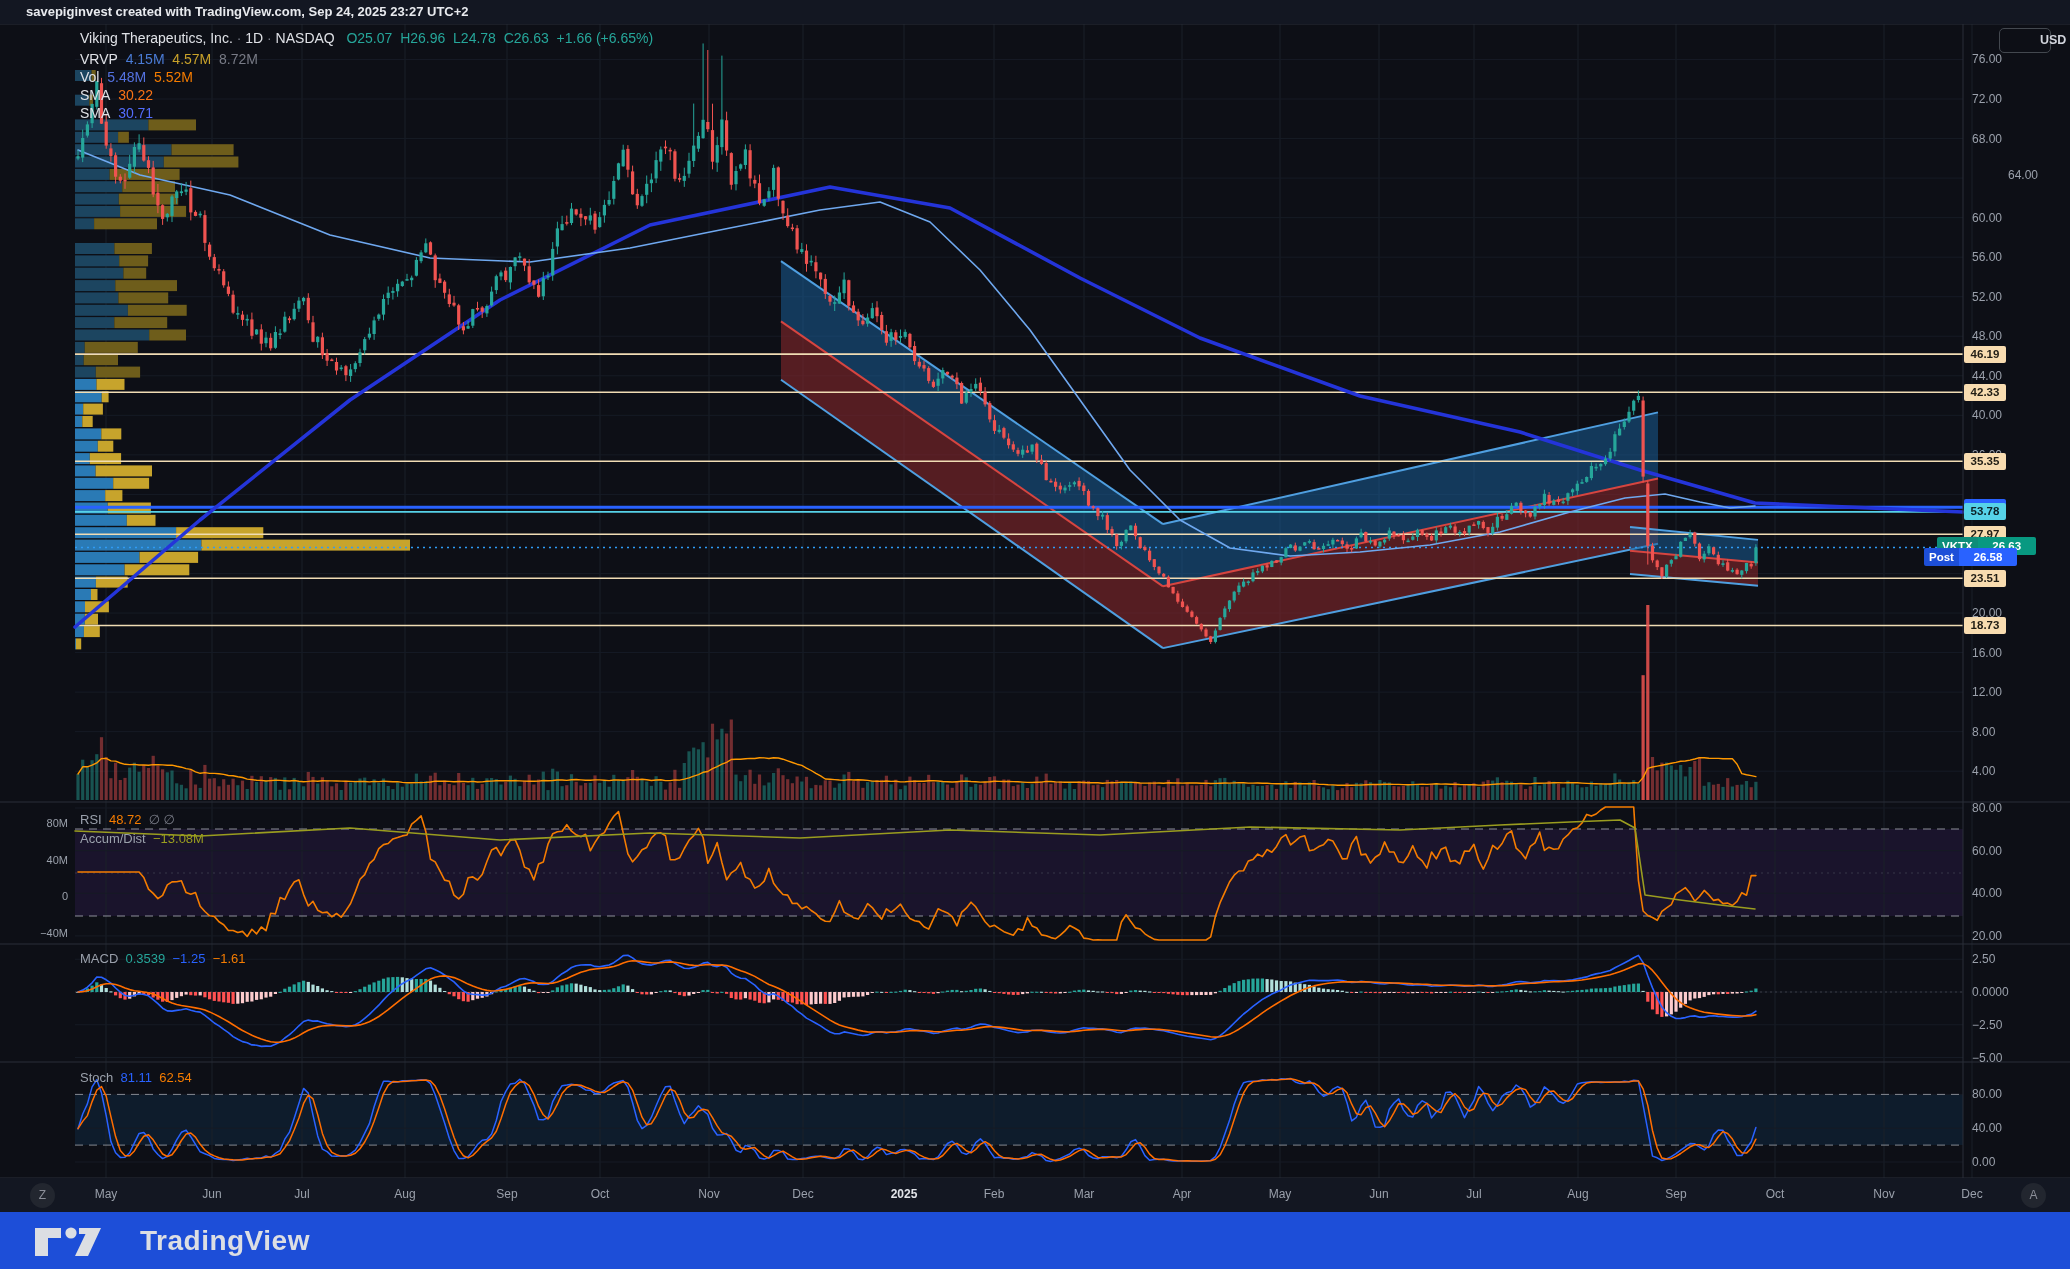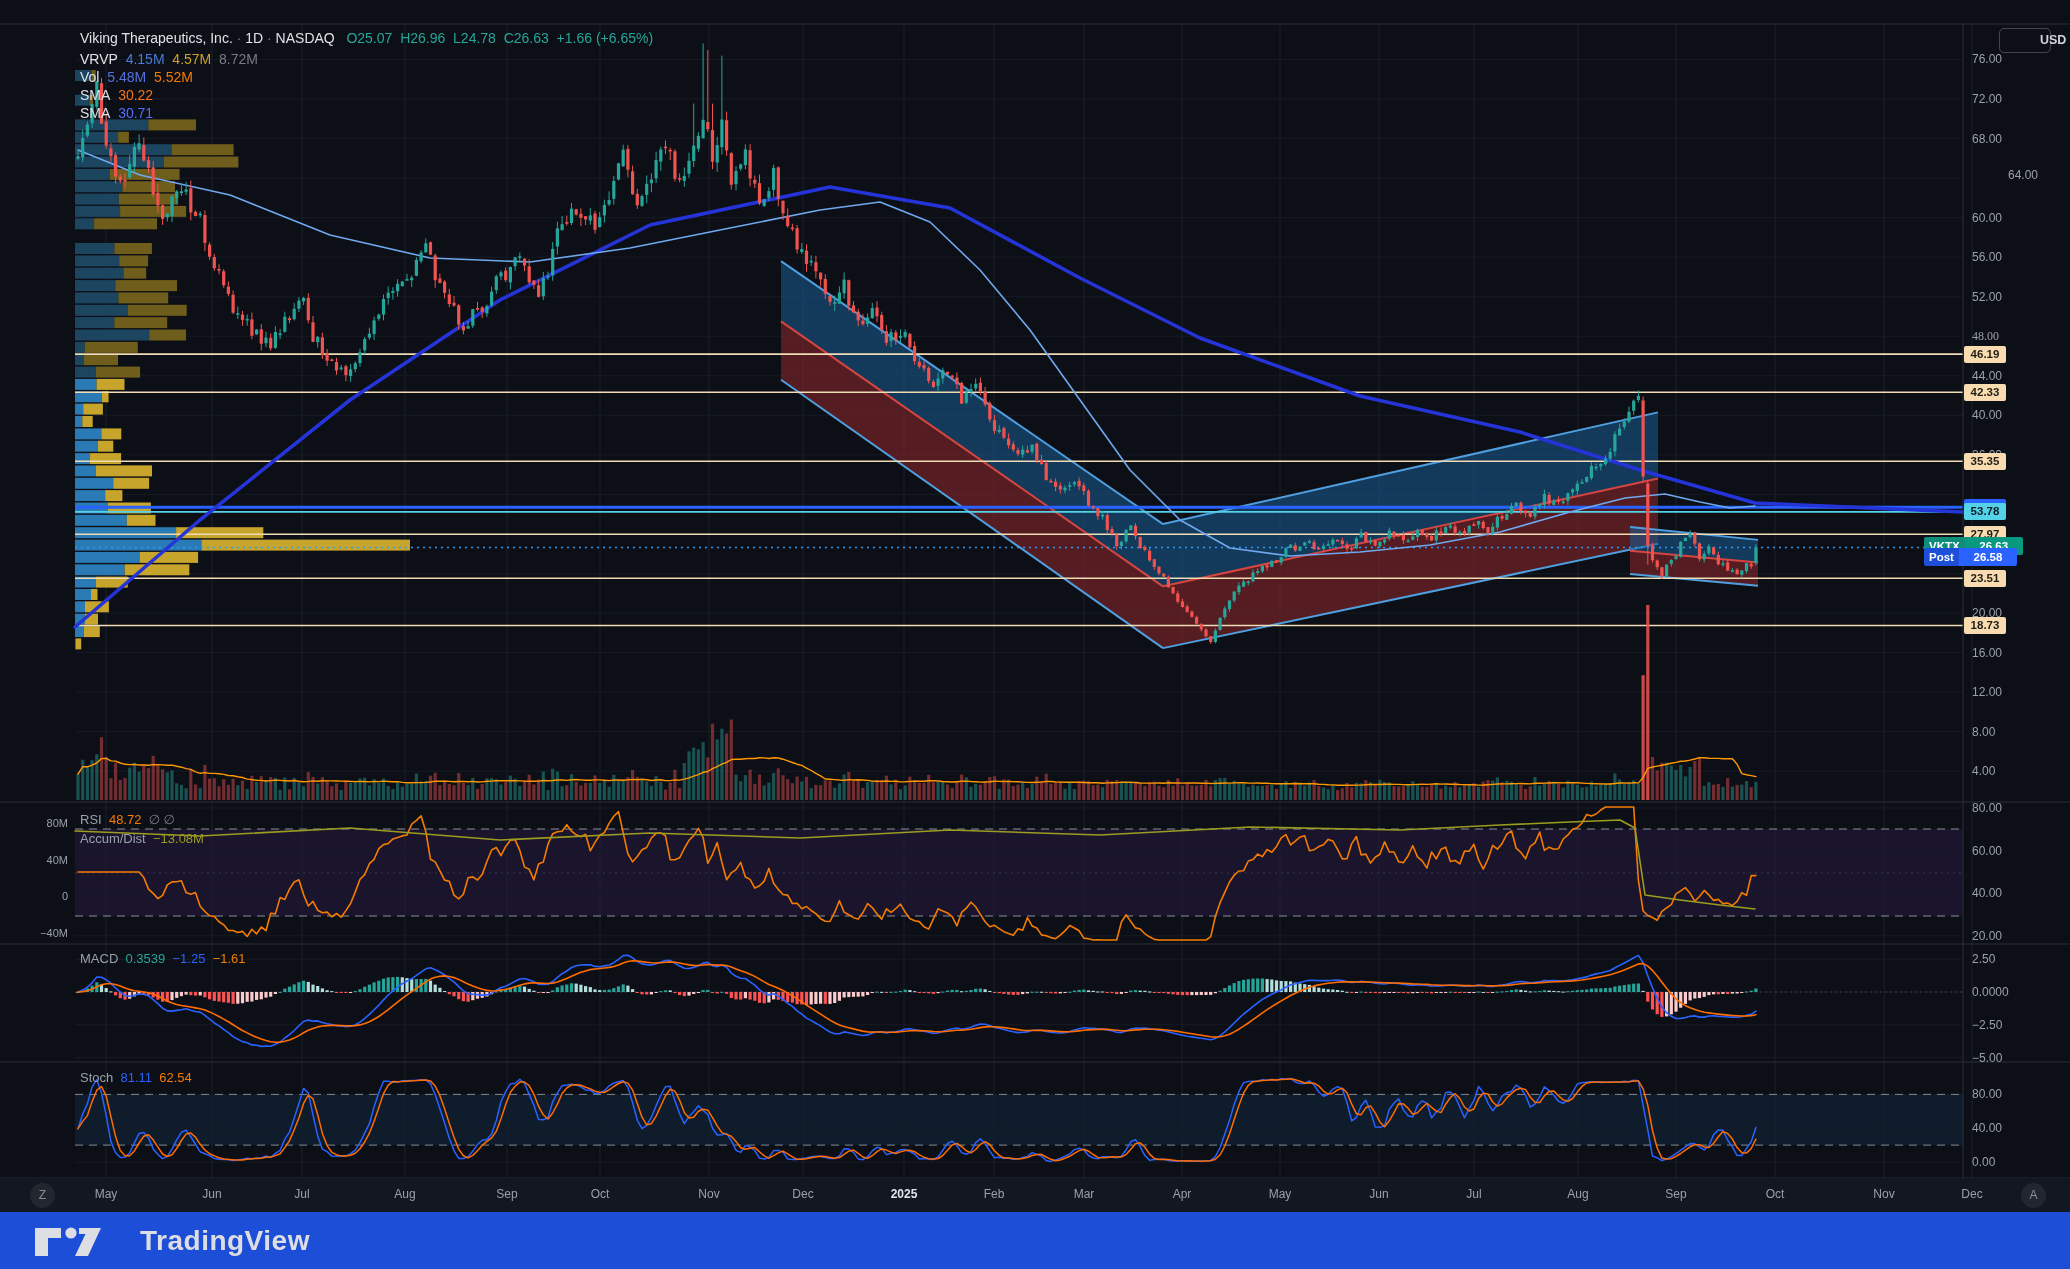--- a/index.html
+++ b/index.html
@@ -27,35 +27,38 @@
   .mtick.year { color:#e2e4e9; font-weight:700; }
   .ltick { position:absolute; font-size:11px; color:#9aa0ab; text-align:right; width:40px; left:28px; z-index:4; }
   .chip { position:absolute; left:1964px; width:42px; height:17px; border-radius:2px;
           font-size:11.5px; font-weight:700; text-align:center; line-height:17px; z-index:5; }
   .chip.tan { background:#f8dcb0; color:#201d15; }
   .chip.blue { background:#2962ff; color:#fff; }
   .chip.cyan { background:#56d2e8; color:#0c2026; }
   .symchip { position:absolute; height:18px; z-index:5; display:flex; font-size:11.5px; font-weight:700; line-height:18px; }
   .symchip .tag { padding:0 5px; border-radius:2px 0 0 2px; color:#fff; }
   .symchip .val { width:58px; text-align:center; border-radius:0 2px 2px 0; color:#fff; }
-  .symchip.vk .tag { background:#0d8d7a; } .symchip.vk .val { background:#089981; }
+  .symchip.vk .tag { background:#0d8d7a;margin-left:13px; } .symchip.vk .val { background:#089981; }
   .symchip.po .tag { background:#1d4fd8; } .symchip.po .val { background:#2962ff; }
   #usd-btn { position:absolute; left:1999px; top:28px; width:52px; height:25px; border:1px solid #43484f;
              border-radius:5px; color:#d1d4dc; font-size:12.5px; font-weight:700; text-align:center; line-height:23px; z-index:5;padding-left:40px; }
   .axbtn { position:absolute; width:25px; height:25px; border-radius:50%; background:#22262f; color:#8b8e98;
            font-size:12px; text-align:center; line-height:25px; z-index:5; }
   #footer { position:absolute; left:0; top:1212px; width:2070px; height:57px; background:#1d4ed8; z-index:6; }
   #footer .brand { position:absolute; left:140px; top:13px; font-size:28px; font-weight:700; color:#dcdee3; letter-spacing:0.5px; }
   #footer svg { position:absolute; left:33px; top:13px; }
 </style>
 </head>
 <body>
 
 <div id="root">
 
+  <div id="topbar">
+    <span>savepiginvest created with TradingView.com, Sep 24, 2025 23:27 UTC+2</span>
+  </div>
 
   <svg id="cv" width="2070" height="1269">
       <rect x="75.0" y="829.0" width="1888.0" height="87.0" fill="rgba(103,58,183,0.14)"></rect>
       <rect x="75.0" y="1095.0" width="1888.0" height="50.0" fill="rgba(33,150,243,0.10)"></rect>
       <line x1="106" y1="24" x2="106" y2="1178" stroke="#1b2029" stroke-width="1"></line>
       <line x1="212" y1="24" x2="212" y2="1178" stroke="#1b2029" stroke-width="1"></line>
       <line x1="302" y1="24" x2="302" y2="1178" stroke="#1b2029" stroke-width="1"></line>
       <line x1="405" y1="24" x2="405" y2="1178" stroke="#1b2029" stroke-width="1"></line>
       <line x1="507" y1="24" x2="507" y2="1178" stroke="#1b2029" stroke-width="1"></line>
       <line x1="600" y1="24" x2="600" y2="1178" stroke="#1b2029" stroke-width="1"></line>
@@ -1730,21 +1733,21 @@
   <div class="axbtn" style="left:2021px; top:1183px;">A</div>
 
   <div id="labels">
       <div class="tick" style="top:52px;">76.00</div>
       <div class="tick" style="top:92px;">72.00</div>
       <div class="tick" style="top:132px;">68.00</div>
       <div class="tick" style="top:168px;margin-left:36px;">64.00</div>
       <div class="tick" style="top:211px;">60.00</div>
       <div class="tick" style="top:250px;">56.00</div>
       <div class="tick" style="top:290px;">52.00</div>
-      <div class="tick" style="top:329px;font-family:Liberation Serif, serif;">48.00</div>
+      <div class="tick" style="top:329px;">48.00</div>
       <div class="tick" style="top:369px;">44.00</div>
       <div class="tick" style="top:408px;">40.00</div>
       <div class="tick" style="top:448px;">36.00</div>
       <div class="tick" style="top:606px;">20.00</div>
       <div class="tick" style="top:646px;">16.00</div>
       <div class="tick" style="top:685px;">12.00</div>
       <div class="tick" style="top:725px;">8.00</div>
       <div class="tick" style="top:764px;">4.00</div>
       <div class="ltick" style="top:817px;">80M</div>
       <div class="ltick" style="top:854px;">40M</div>

